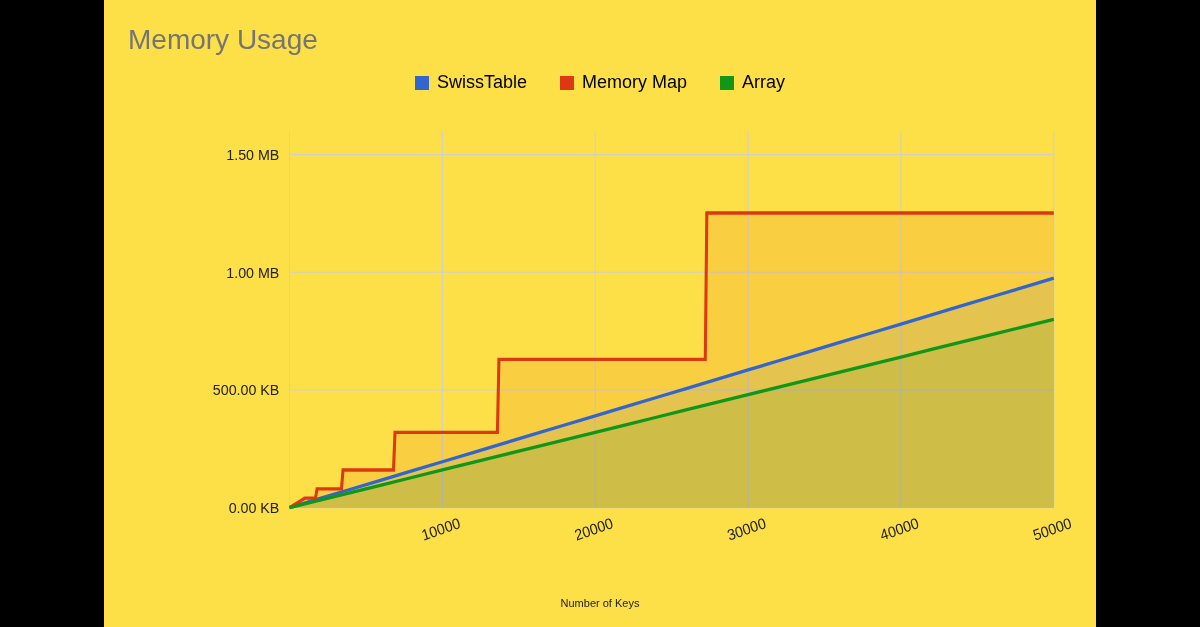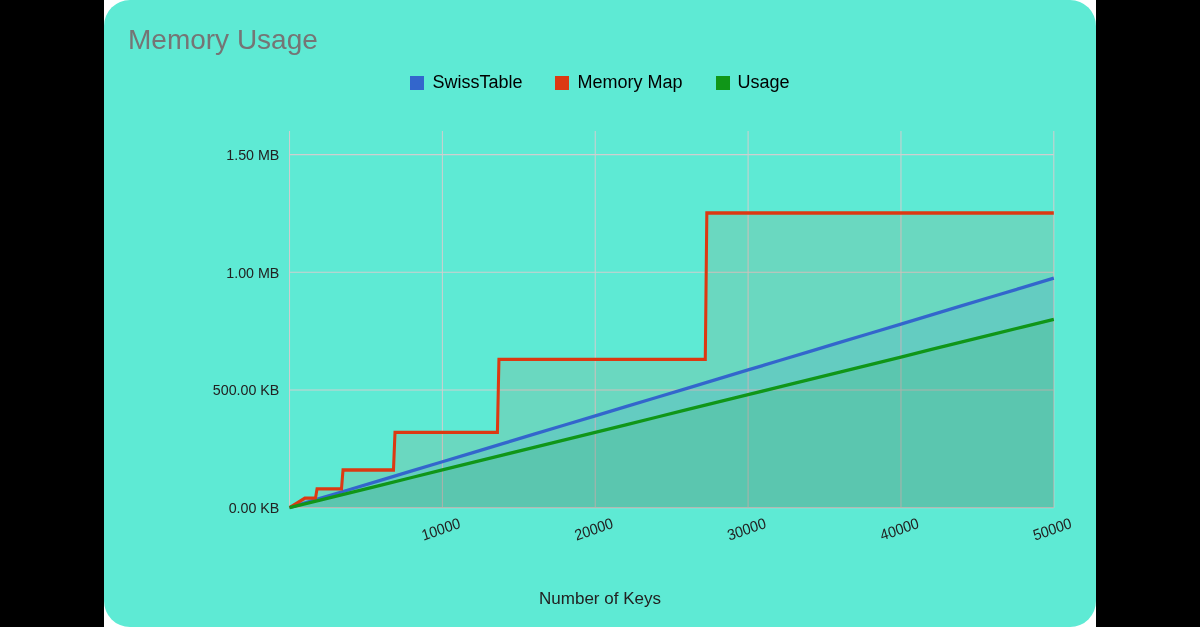--- a/index.html
+++ b/index.html
@@ -16,22 +16,21 @@
     display: flex;
   }
   .side-black {
     background: #000;
     flex: 0 0 104px;
     height: 100%;
   }
   .content {
     flex: 1 1 auto;
     position: relative;
-    background: #5eead4;
-    border-radius: 26px;
+    background: #fde047;
   }
   .title {
     position: absolute;
     left: 24px;
     top: 24px;
     font-size: 28px;
     color: #757575;
     font-weight: 400;
   }
   .legend {
@@ -60,21 +59,21 @@
     right: 32px;
     top: 120px;
     bottom: 64px;
   }
   .xlabel {
     position: absolute;
     left: 0;
     right: 0;
     bottom: 18px;
     text-align: center;
-    font-size: 17px;
+    font-size: 11px;
     color: #222;
   }
   svg.plot {
     width: 100%;
     height: 100%;
     overflow: visible;
   }
   .grid line {
     stroke: #cfcfcf;
     stroke-width: 1;
@@ -102,21 +101,21 @@
       <span class="legend-item">
         <span class="legend-swatch" id="sw0" style="background: rgb(51, 102, 204);"></span>
         <span>SwissTable</span>
       </span>
       <span class="legend-item">
         <span class="legend-swatch" id="sw1" style="background: rgb(220, 57, 18);"></span>
         <span>Memory Map</span>
       </span>
       <span class="legend-item">
         <span class="legend-swatch" id="sw2" style="background: rgb(16, 150, 24);"></span>
-        <span>Usage</span>
+        <span>Array</span>
       </span>
     </div>
 
     <div class="plot-wrap">
       <svg class="plot" viewBox="0 0 840 400" preserveAspectRatio="none">
         <g class="grid" id="grid">
             <line x1="80" y1="10" x2="80" y2="350"></line>
             <line x1="230" y1="10" x2="230" y2="350"></line>
             <line x1="380" y1="10" x2="380" y2="350"></line>
             <line x1="530" y1="10" x2="530" y2="350"></line>

